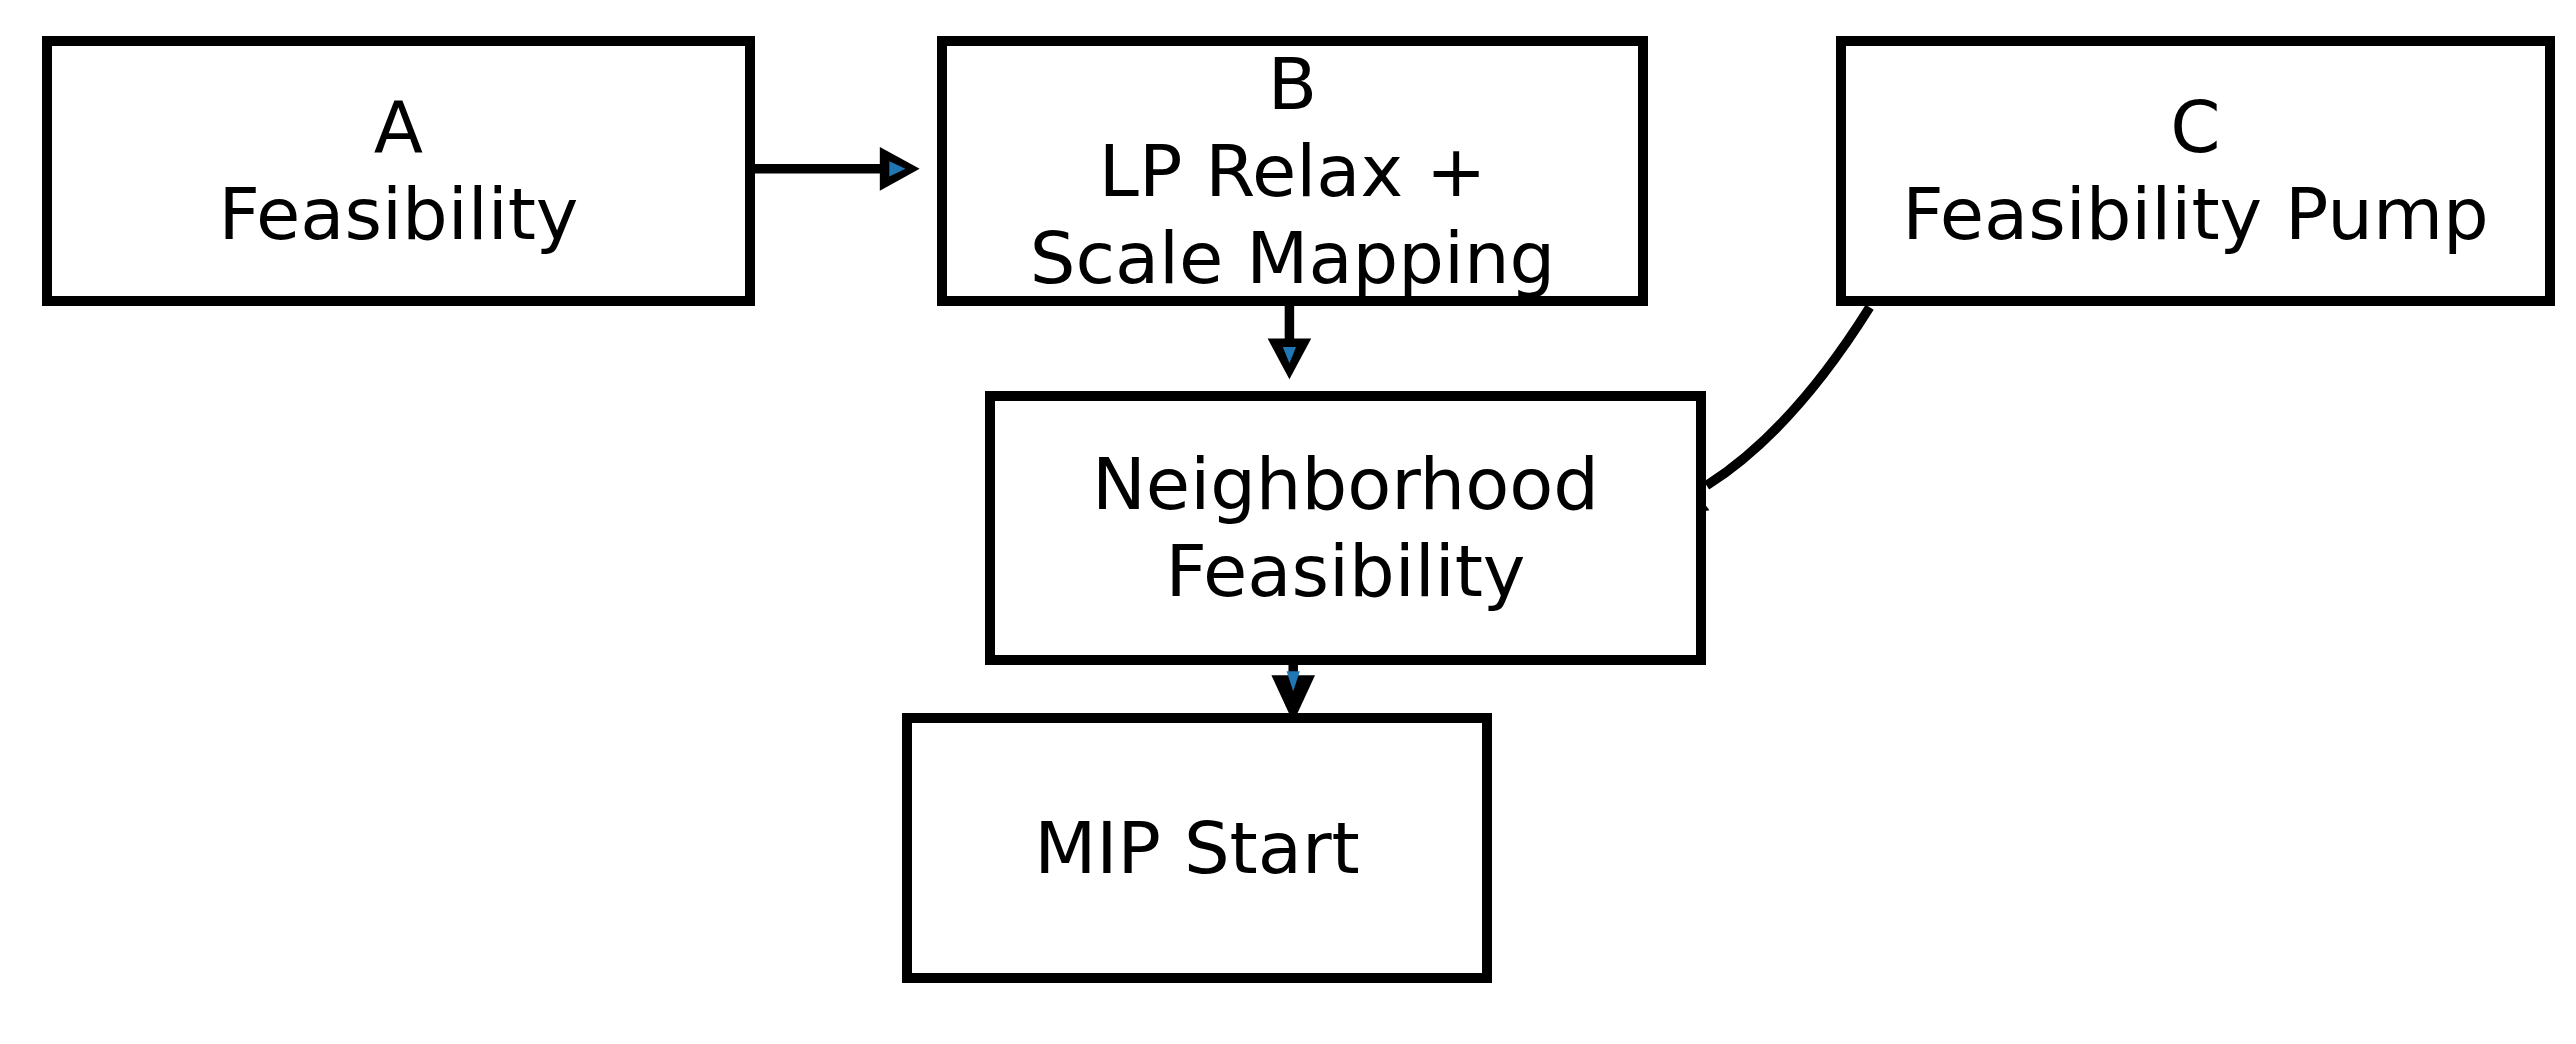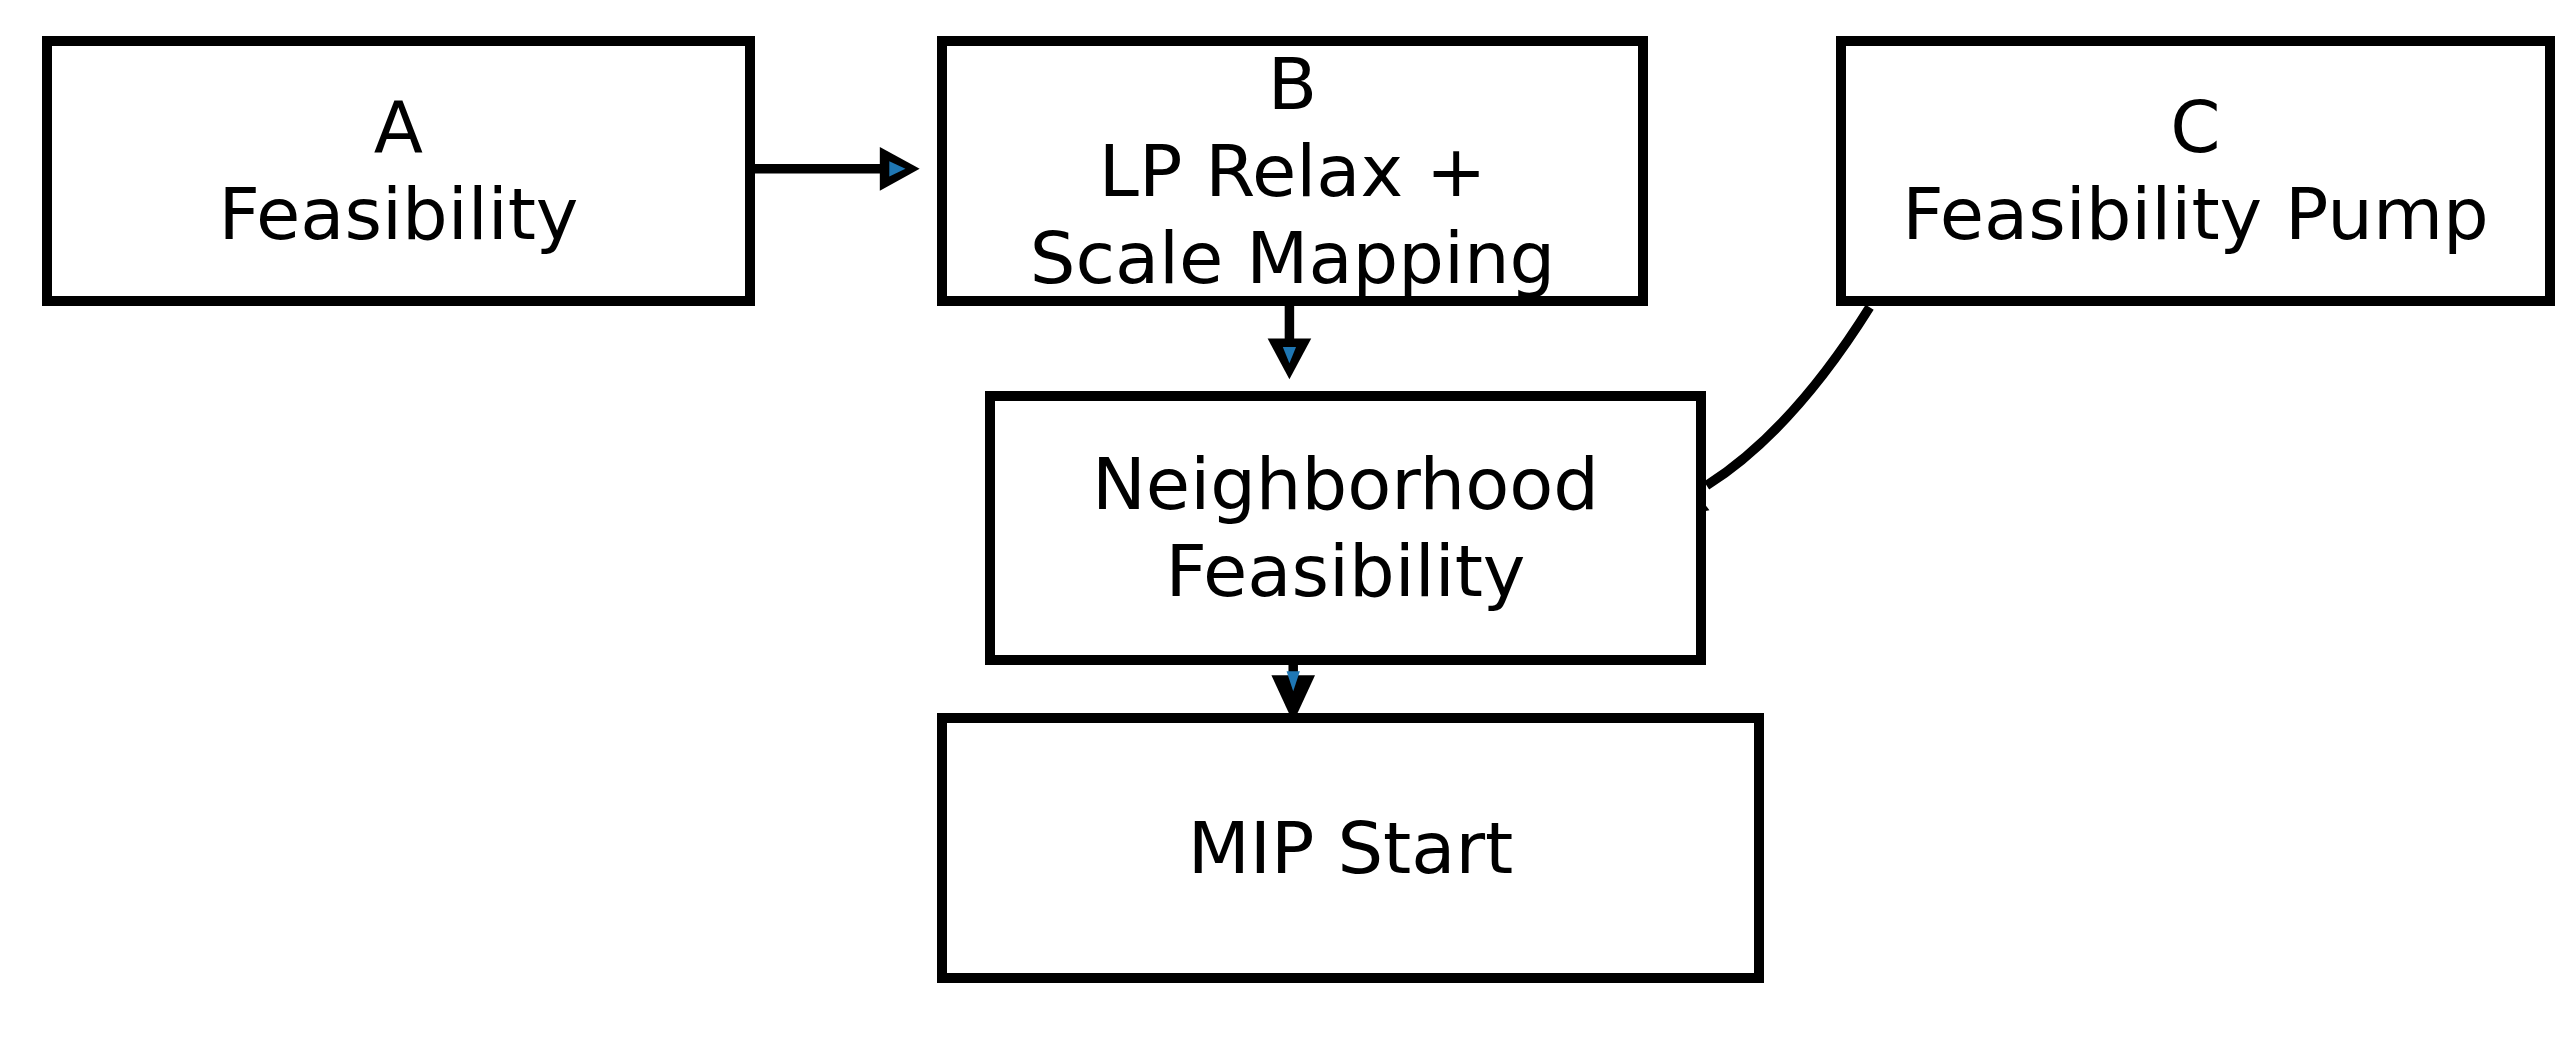--- a/index.html
+++ b/index.html
@@ -47,21 +47,21 @@
     line-height: 87px;
   }
   .node span {
     display: block;
     white-space: nowrap;
   }
   .node-a   { left: 42px;   top: 36px;  width: 713px; height: 270px; }
   .node-b   { left: 937px;  top: 36px;  width: 711px; height: 270px; }
   .node-c   { left: 1836px; top: 36px;  width: 719px; height: 270px; }
   .node-ni  { left: 937px;  top: 391px; width: 721px; height: 274px; margin-left: 48px; }
-  .node-mip { left: 937px;  top: 713px; width: 827px; height: 270px; }
+  .node-mip { left: 902px;  top: 713px; width: 590px; height: 270px; }
 </style>
 </head>
 <body>
 
 <div class="canvas">
 
   <svg class="edges" viewBox="0 0 2717 1102" xmlns="http://www.w3.org/2000/svg">
 
     <g>
       <line x1="795" y1="178" x2="932" y2="178"></line>

